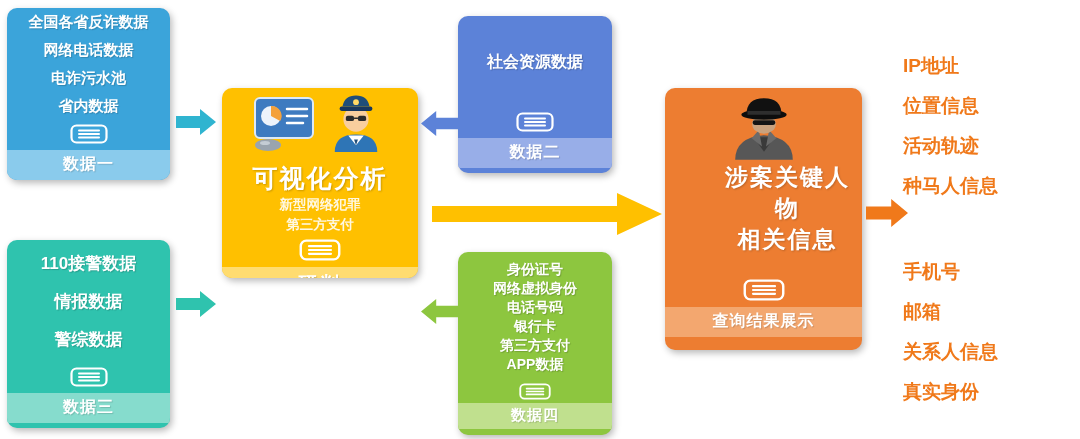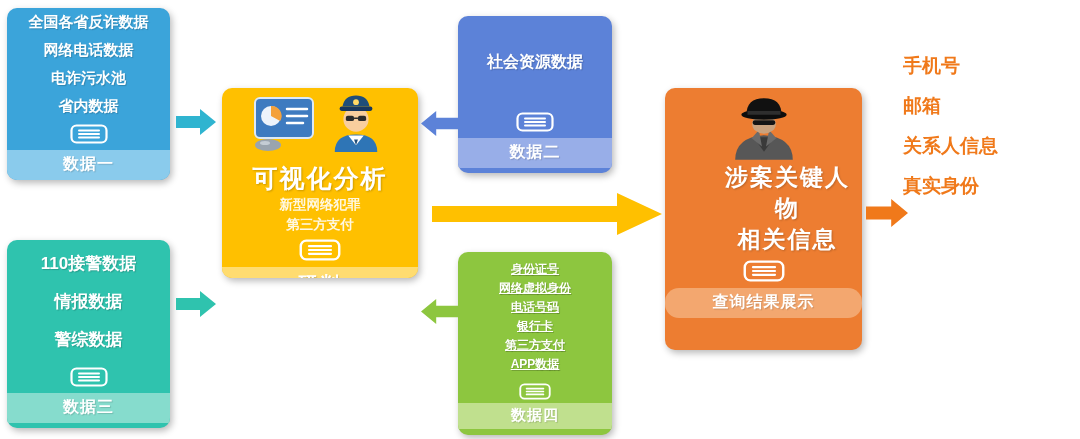--- a/index.html
+++ b/index.html
@@ -30,28 +30,28 @@
 
   #box-data3 { left:7px;  top:240px; width:163px; height:188px; background:var(--data3_main); }
   #box-data3 .line { font-size:17px; line-height:38px; }
   #box-data3 .band { background:var(--data3_band);text-align:center; }
 
   #box-data2 { left:458px; top:16px;  width:154px; height:157px; background:var(--data2_main); }
   #box-data2 .line { font-size:16px; line-height:26px; }
   #box-data2 .band { background:var(--data2_band); }
 
   #box-data4 { left:458px; top:252px; width:154px; height:183px; background:var(--data4_main); }
-  #box-data4 .line { font-size:12px; line-height:19px;text-decoration:underline; }
+  #box-data4 .line { font-size:14px; line-height:19px; }
   #box-data4 .band { background:var(--data4_band); font-size:15px; margin-bottom:6px; padding:3px 0 4px 0; }
   #box-data4 .list-icon { margin:2px auto 3px auto; }
 
   #box-center { left:222px; top:88px; width:196px; height:190px; background:var(--center_main); }
   #box-center .band { background:var(--center_band); font-size:19px; margin-bottom:20px; letter-spacing:3px; }
   #box-result { left:665px; top:88px; width:197px; height:262px; background:var(--result_main); }
-  #box-result .band { background:var(--result_band); font-size:16px; margin-bottom:32px; letter-spacing:1px;border-radius:14px; }
+  #box-result .band { background:var(--result_band); font-size:16px; margin-bottom:13px; letter-spacing:1px; }
 
   .center-icons { display:flex; justify-content:center; align-items:flex-end; gap:2px; margin-top:8px; height:60px; }
   .center-title { text-align:center; font-size:25px; font-weight:bold; letter-spacing:2px; margin-top:6px;
                   text-shadow:1px 1px 2px rgba(0,0,0,0.2); }
   .center-sub { text-align:center; font-size:13.5px; color:rgba(255,255,255,0.88); line-height:20px; font-weight:bold; }
   .flex-fill { flex:1; }
 
   .result-icon-wrap { display:flex; justify-content:center; margin-top:8px; height:66px; }
   .result-title { text-align:center; font-size:23px; font-weight:bold; line-height:31px; letter-spacing:2px;
                   text-shadow:1px 1px 2px rgba(0,0,0,0.2);padding-left:48px; }
@@ -251,20 +251,26 @@
       </svg>
   </div>
   <div class="arrow" id="arrow-out">
     <svg viewBox="0 0 40 26" preserveAspectRatio="none">
         <polygon points="0,7 24,7 24,0 40,13 24,26 24,19 0,19"></polygon>
       </svg>
   </div>
 
   <div id="outputs">
     <div class="out-group">
+      <div class="out-item">IP地址</div>
+      <div class="out-item">位置信息</div>
+      <div class="out-item">活动轨迹</div>
+      <div class="out-item">种马人信息</div>
+    </div>
+    <div class="out-group">
       <div class="out-item">手机号</div>
       <div class="out-item">邮箱</div>
       <div class="out-item">关系人信息</div>
       <div class="out-item">真实身份</div>
     </div>
   </div>
 
 </div>
 
 </body></html>

